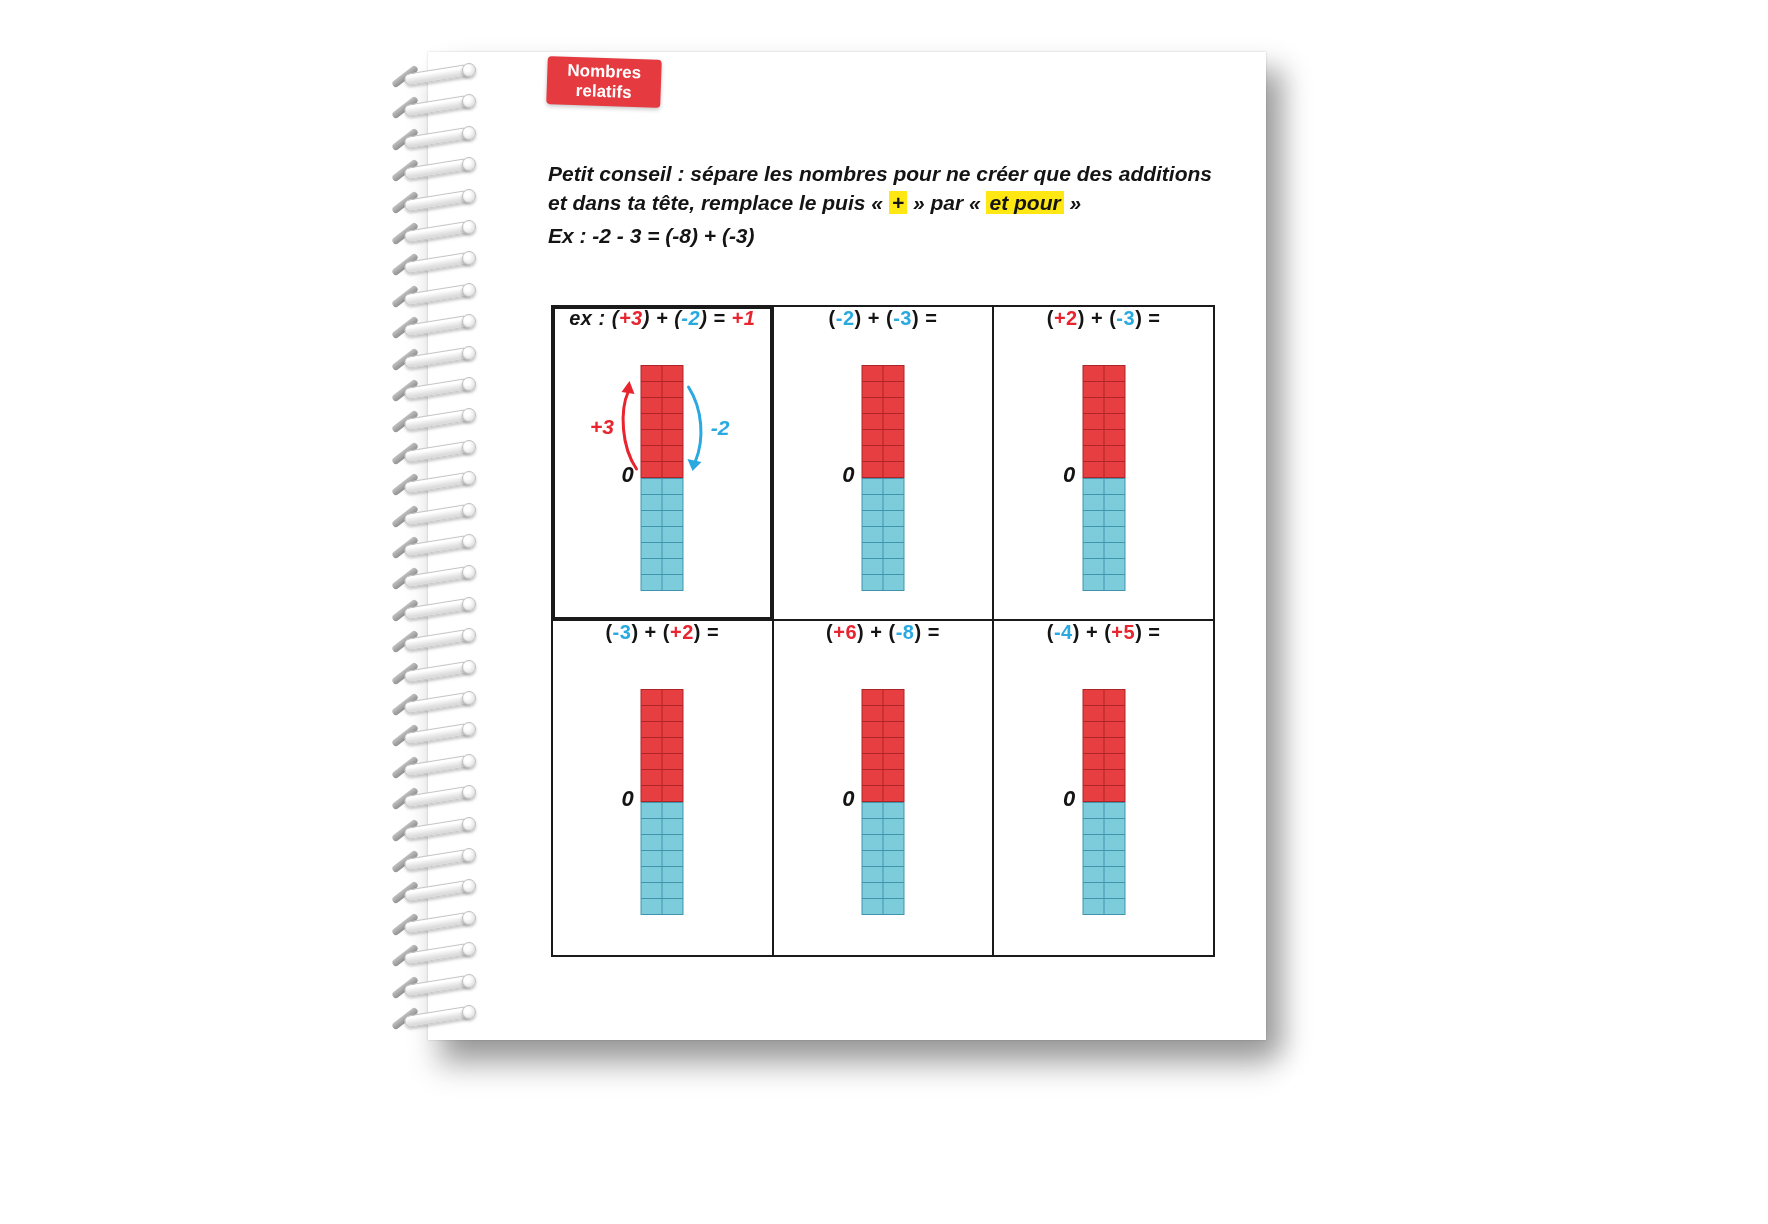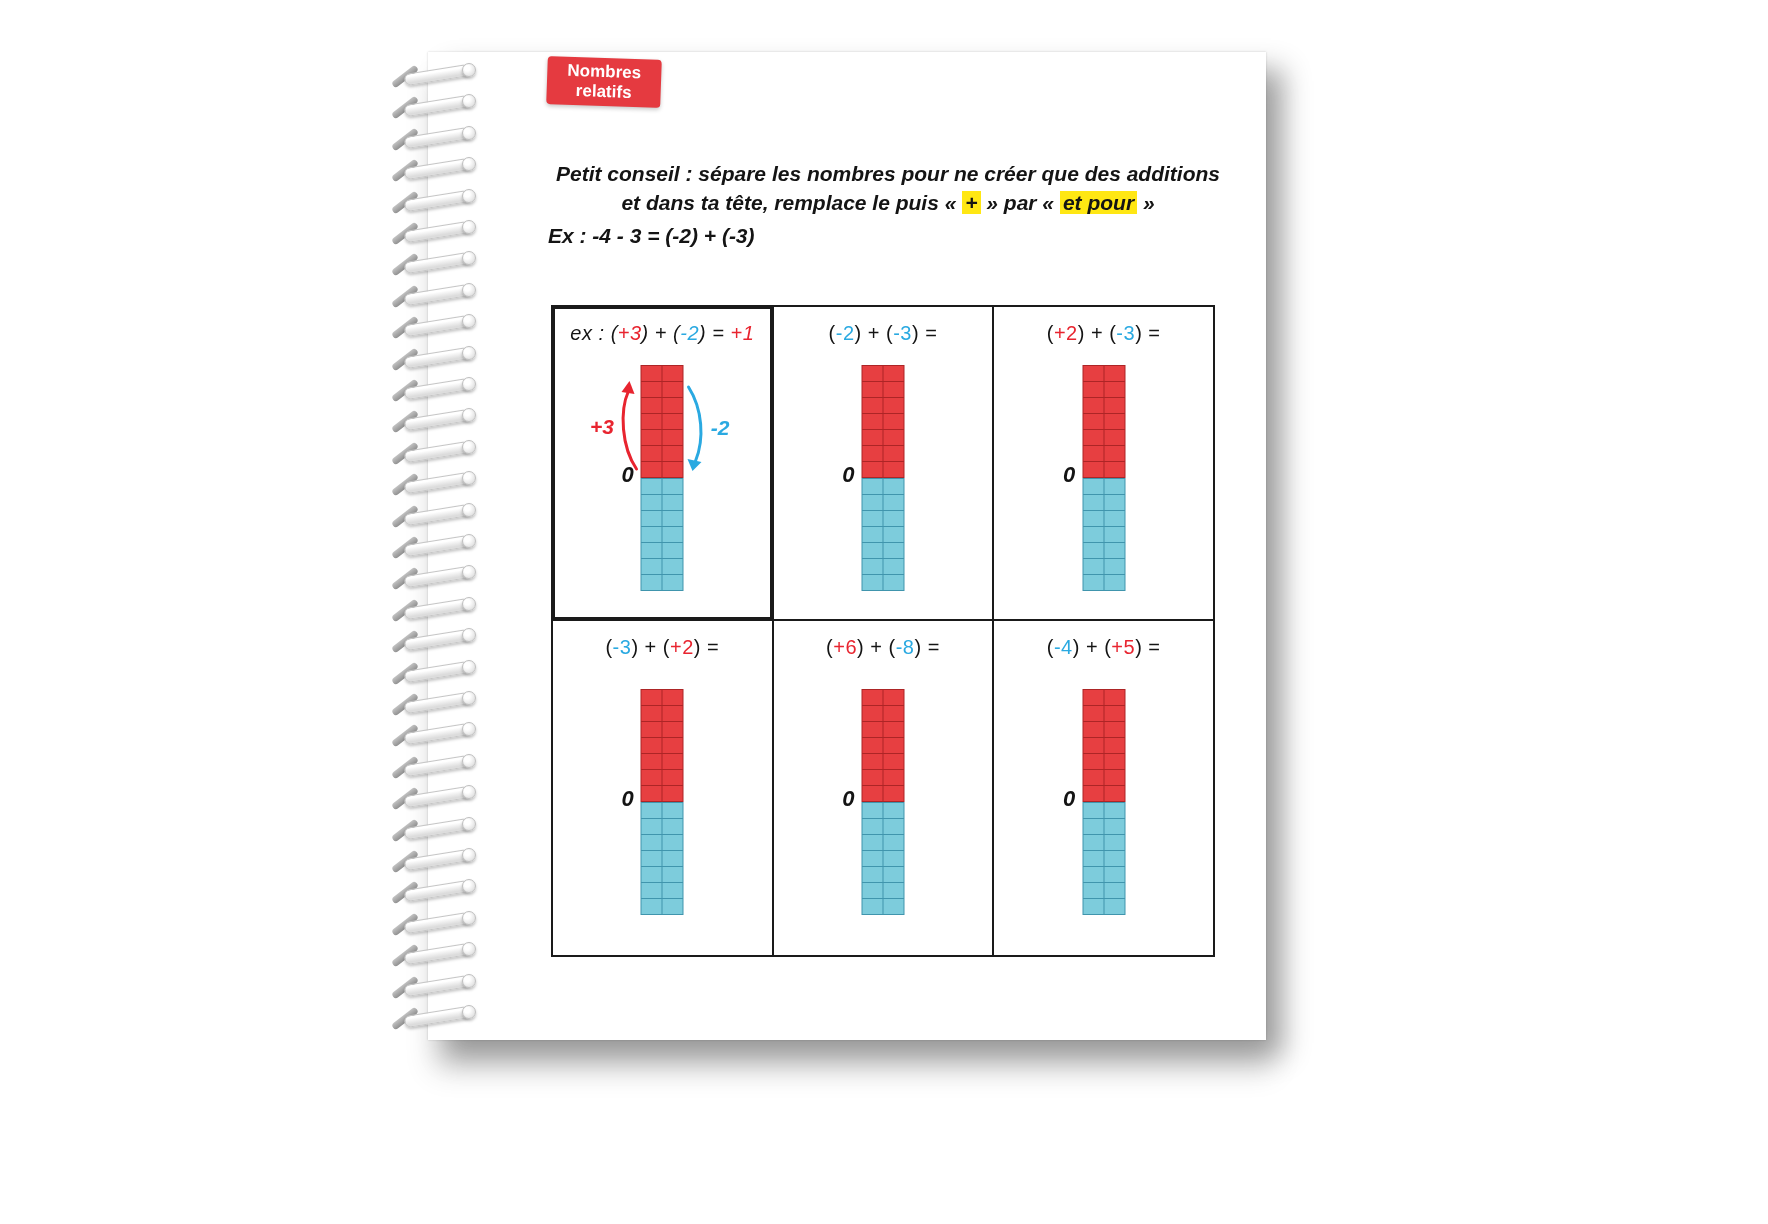--- a/index.html
+++ b/index.html
@@ -43,32 +43,32 @@
   
   .banner {
     position:absolute; left:119px; top:61px; width:669px; height:30px;
     background:#f8c6b7; display:flex; align-items:center; padding-left:9px;
   }
   .banner-text { font-size:19px; font-weight:bold; color:#161616; }
 
   
   .advice { position:absolute; left:120px; top:107px; width:680px;
     font-size:21px; font-weight:bold; font-style:italic; color:#141414;
-    line-height:29px;text-align:center; }
+    line-height:29px; }
   mark.hl { background:#ffe713; color:#141414; padding:0 3px; font-style:italic; }
   .example-line { position:absolute; left:120px; top:172px;
     font-size:21px; font-weight:bold; font-style:italic; color:#141414; }
 
   
   .grid { position:absolute; left:123px; top:253px; width:664px;
     display:grid; grid-template-columns:repeat(3,1fr);
     grid-template-rows:314px 336px; border:1px solid #1a1a1a; }
   .cell { position:relative; border:1px solid #1a1a1a; background:#ffffff; }
   .cell.example { box-shadow: inset 0 0 0 2px #1a1a1a; }
-  .expr { margin-top:15px; text-align:center; font-size:20px; font-weight:normal;
+  .expr { text-align:center; font-size:20px; font-weight:bold;
     letter-spacing:0.5px; }
   .expr.italic { font-style:italic; }
 
   
   .thermo { position:absolute; left:50%; transform:translateX(-50%); top:58px;
     width:43px; }
   .row2 .thermo { top:68px; }
   .t-grid { display:grid; grid-template-columns:repeat(2,20px);
     grid-auto-rows:15px; gap:1px; padding:1px; width:43px; }
   .t-red  { background:#ad2526; }
@@ -257,21 +257,21 @@
         <div>relatifs</div>
       </div>
     </div>
 
 
     <div class="advice">
       <div>Petit conseil : sépare les nombres pour ne créer que des additions</div>
       <div><span>et dans ta tête, remplace le puis « </span><mark class="hl">+</mark><span> » par « </span><mark class="hl">et pour</mark><span> »</span></div>
     </div>
 
-    <div class="example-line">Ex : -4 - 3 = (-2) + (-3)</div>
+    <div class="example-line">Ex : -2 - 3 = (-8) + (-3)</div>
 
     <div class="grid">
         <div class="cell example">
           <div class="expr italic"><span style="color: rgb(20, 20, 20);">ex : (</span><span style="color: rgb(232, 36, 47);">+3</span><span style="color: rgb(20, 20, 20);">) + (</span><span style="color: rgb(42, 169, 225);">-2</span><span style="color: rgb(20, 20, 20);">) = </span><span style="color: rgb(232, 36, 47);">+1</span></div>
           <div class="thermo">
             <div class="t-grid t-red">
               <div class="t-cell"></div>
               <div class="t-cell"></div>
               <div class="t-cell"></div>
               <div class="t-cell"></div>

